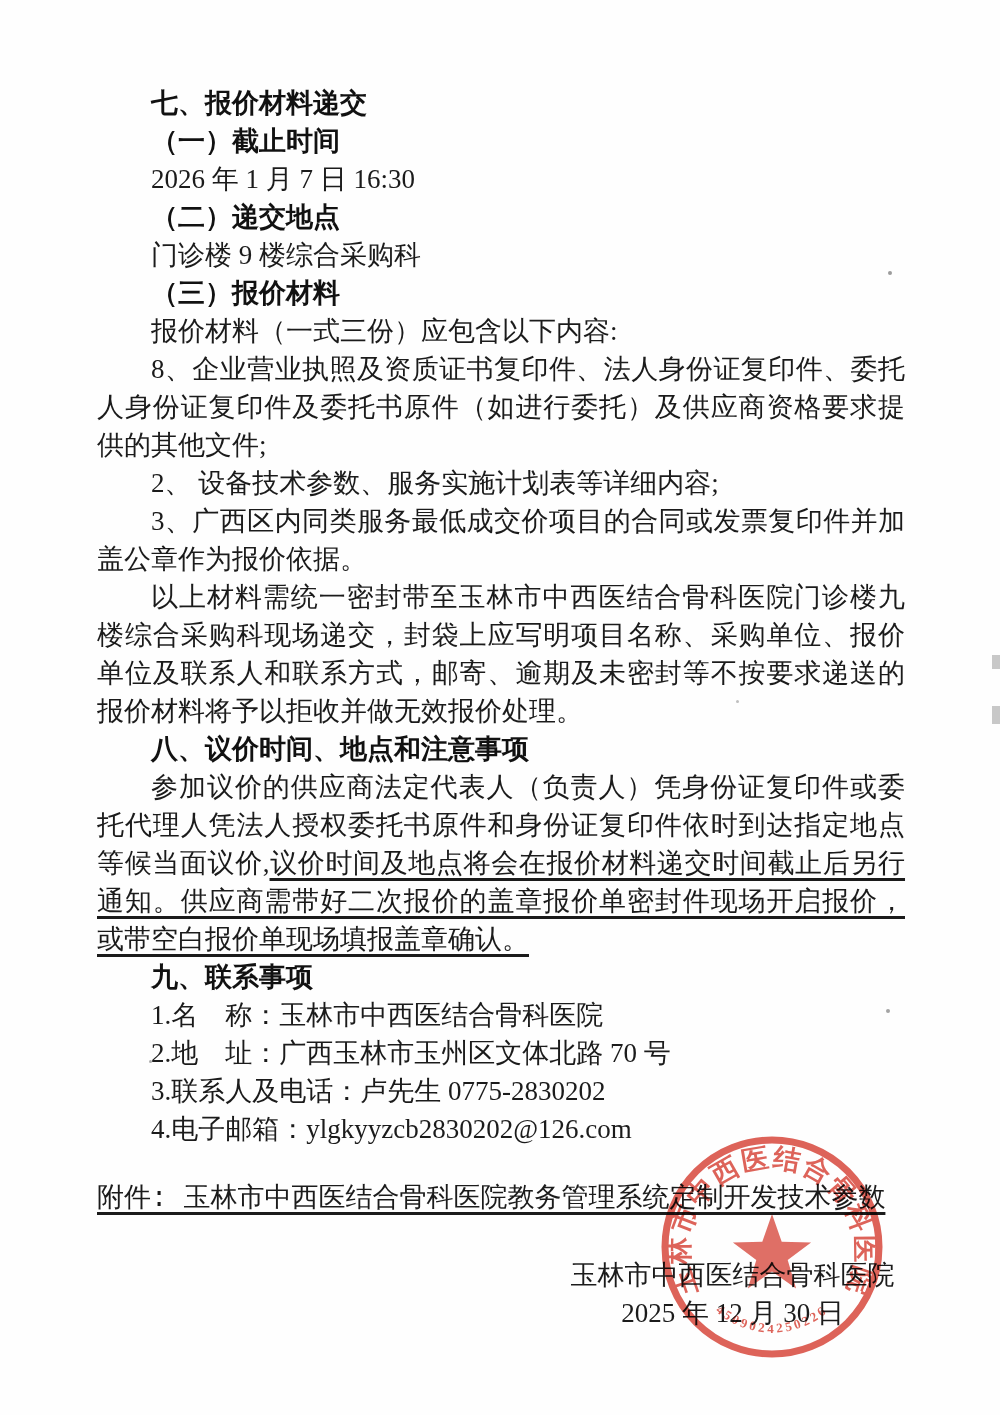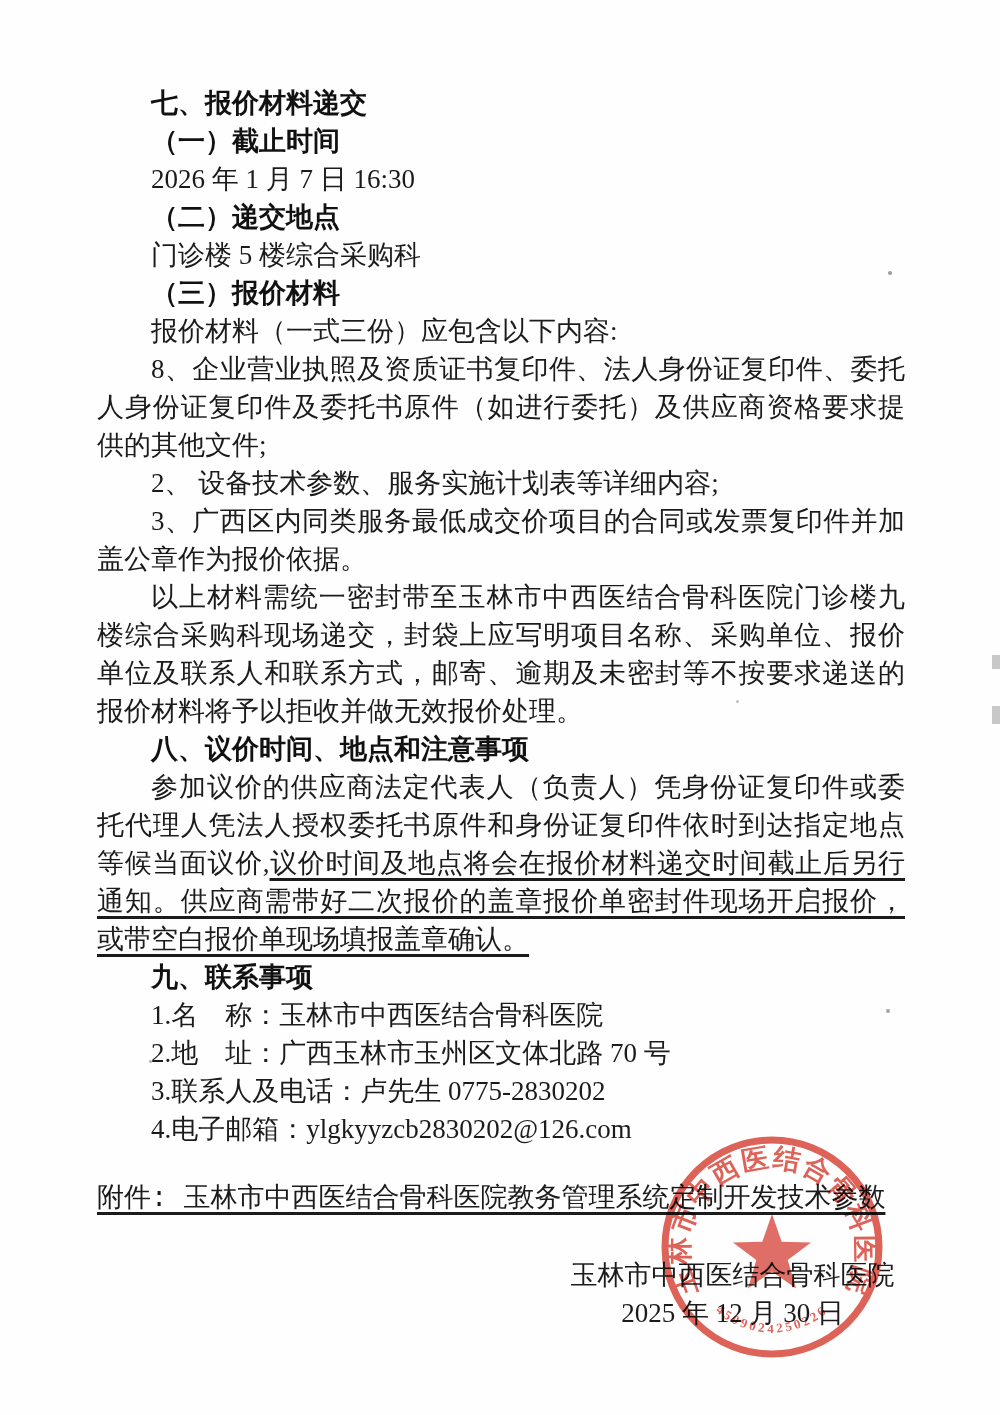--- a/index.html
+++ b/index.html
@@ -104,21 +104,21 @@
 </head>
 <body>
 
 <div class="page">
 
   <div class="content">
     <p class="bold">七、报价材料递交</p>
     <p class="bold">（一）截止时间</p>
     <p>2026 年 1 月 7 日 16:30</p>
     <p class="bold">（二）递交地点</p>
-    <p>门诊楼 5 楼综合采购科</p>
+    <p>门诊楼 9 楼综合采购科</p>
     <p class="bold">（三）报价材料</p>
     <p>报价材料（一式三份）应包含以下内容:</p>
     <p>8、企业营业执照及资质证书复印件、法人身份证复印件、委托人身份证复印件及委托书原件（如进行委托）及供应商资格要求提供的其他文件;</p>
     <p>2、 设备技术参数、服务实施计划表等详细内容;</p>
     <p>3、广西区内同类服务最低成交价项目的合同或发票复印件并加盖公章作为报价依据。</p>
     <p>以上材料需统一密封带至玉林市中西医结合骨科医院门诊楼九楼综合采购科现场递交，封袋上应写明项目名称、采购单位、报价单位及联系人和联系方式，邮寄、逾期及未密封等不按要求递送的报价材料将予以拒收并做无效报价处理。</p>
     <p class="bold">八、议价时间、地点和注意事项</p>
     <p><span>参加议价的供应商法定代表人（负责人）凭身份证复印件或委托代理人凭法人授权委托书原件和身份证复印件依时到达指定地点等候当面议价,</span><span class="u">议价时间及地点将会在报价材料递交时间截止后另行通知。供应商需带好二次报价的盖章报价单密封件现场开启报价，或带空白报价单现场填报盖章确认。</span></p>
     <p class="bold">九、联系事项</p>
     <p>1.名　称：玉林市中西医结合骨科医院</p>

